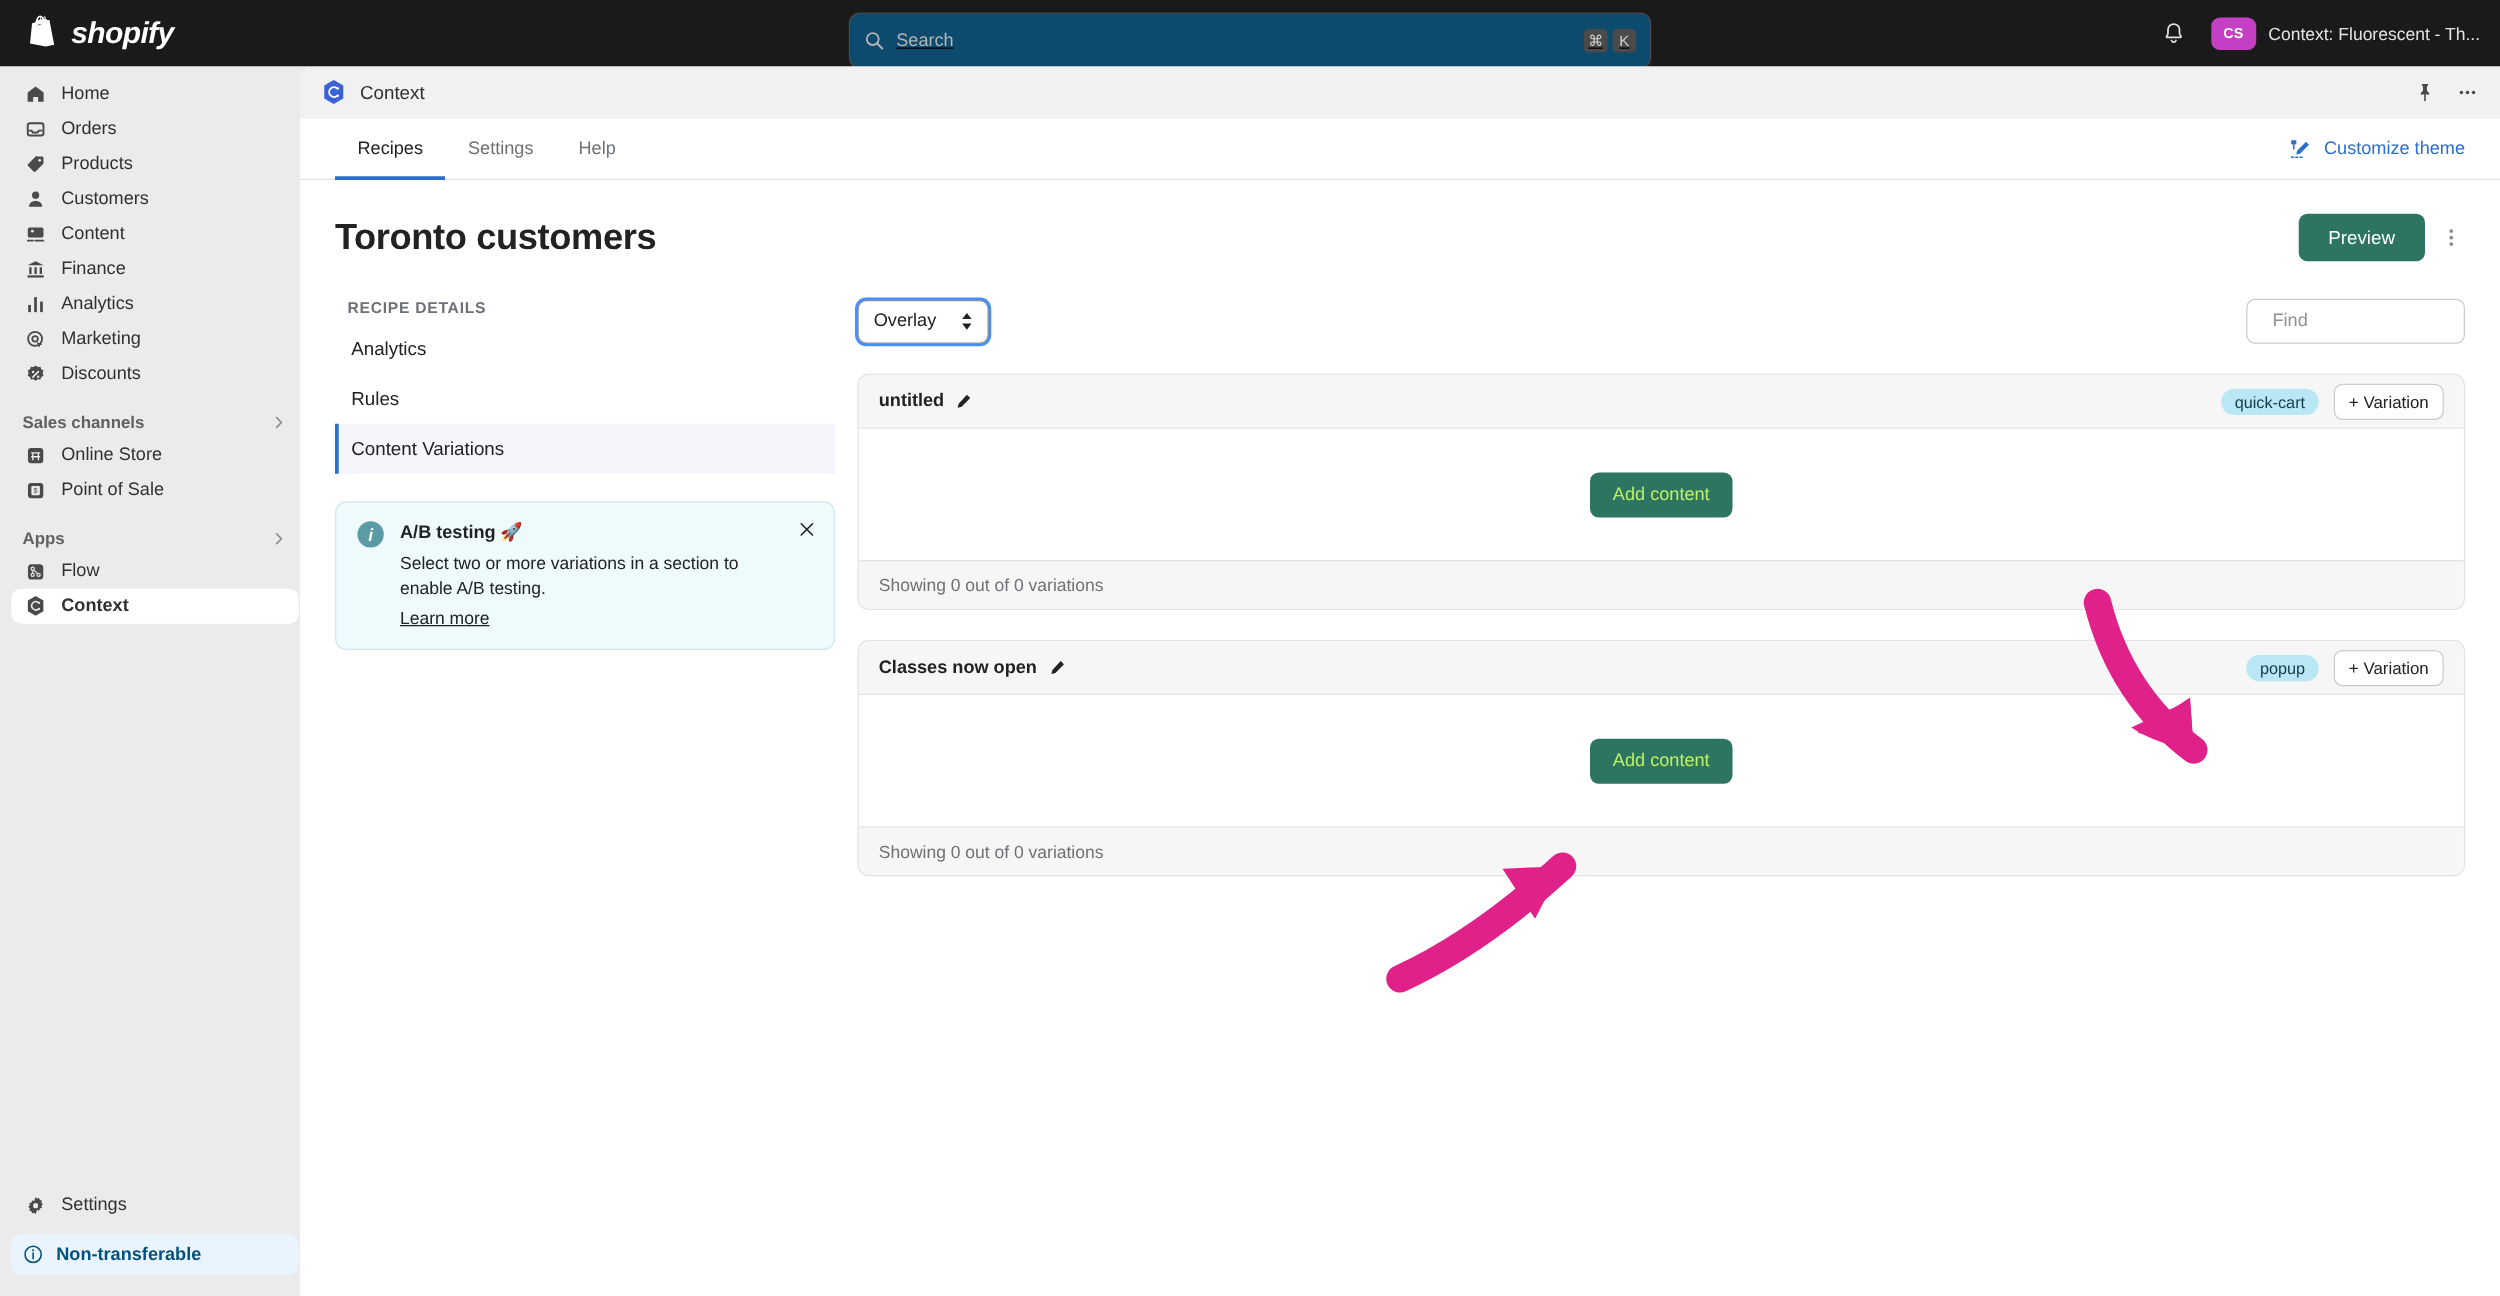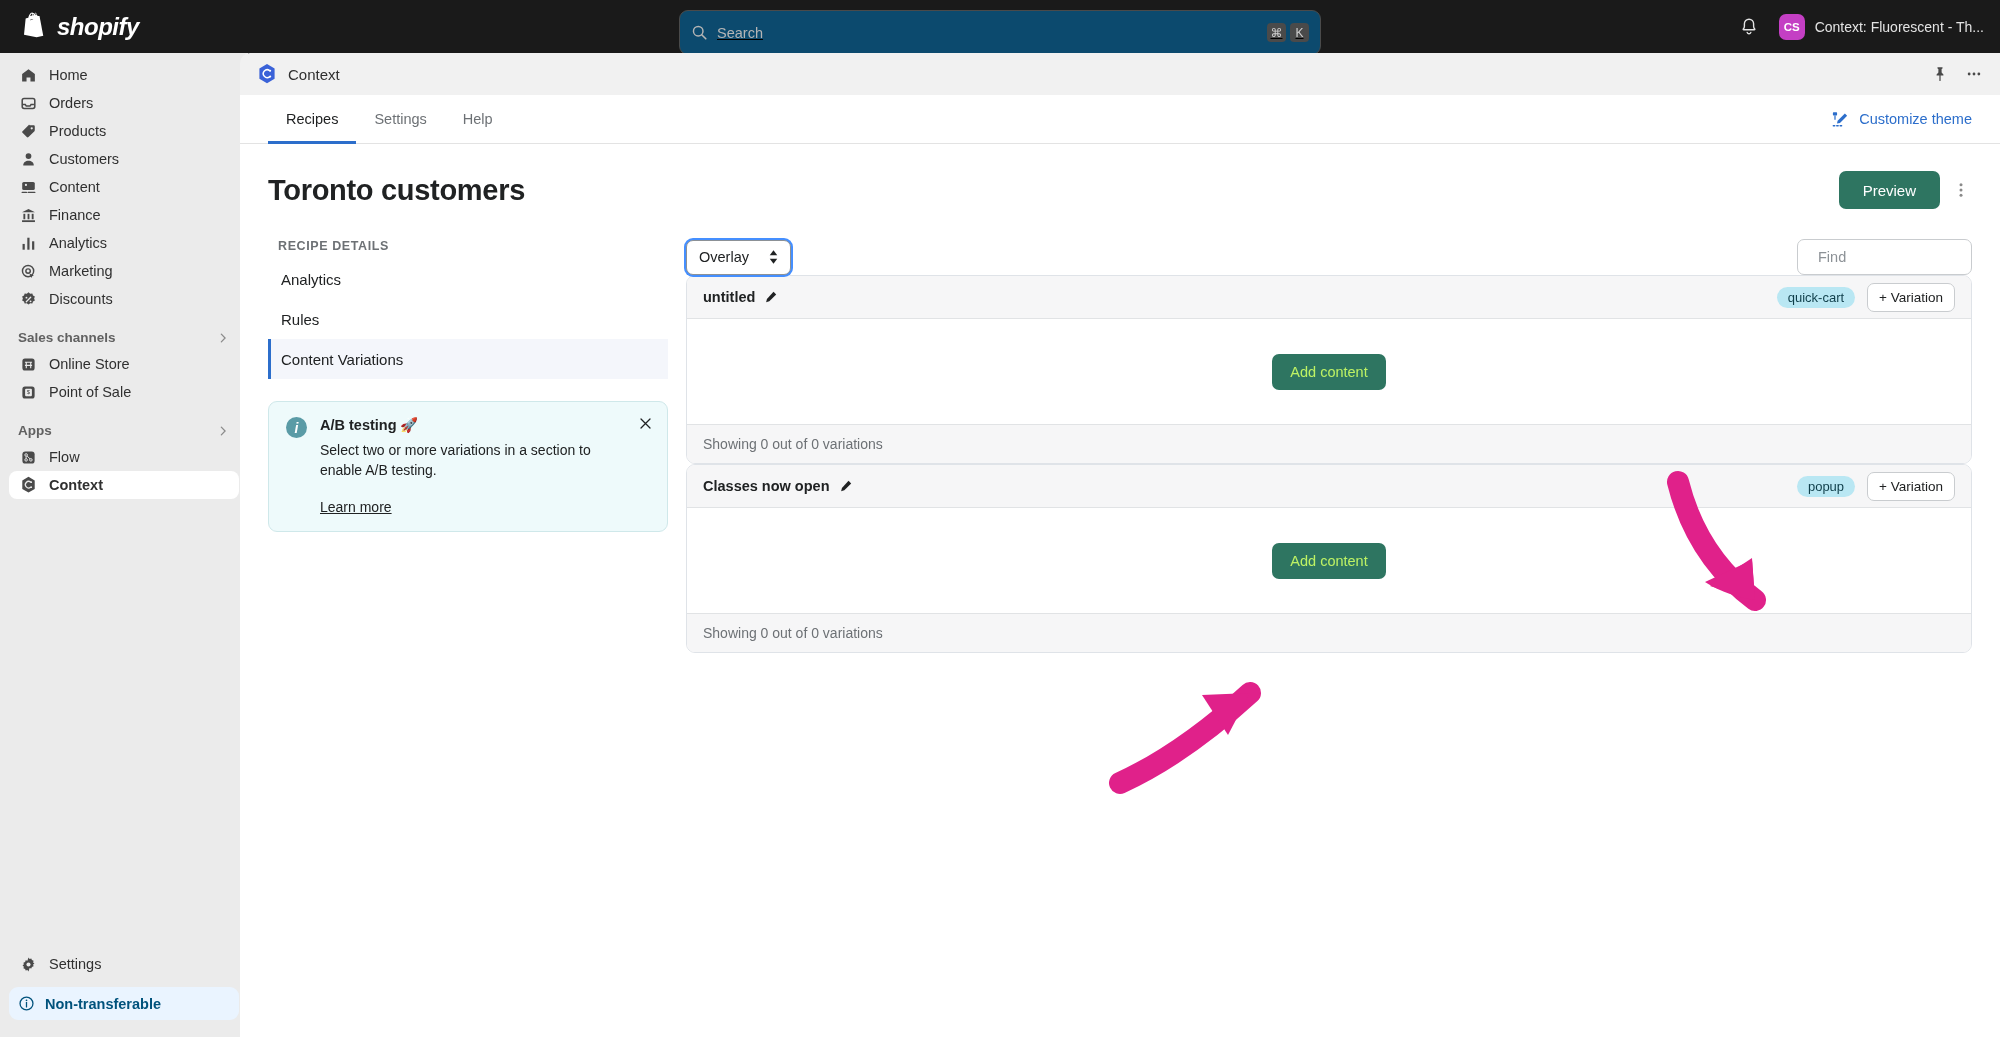--- a/index.html
+++ b/index.html
@@ -38,21 +38,21 @@
     justify-content: center; padding: 0 3px;
   }
 
   .topbar-right {
     position: absolute; right: 16px; top: 0; height: 53px;
     display: flex; align-items: center; gap: 20px;
   }
   .bell { width: 20px; height: 20px; cursor: pointer; }
   .acct { display: flex; align-items: center; gap: 10px; cursor: pointer; }
   .avatar {
-    width: 26px; height: 26px; border-radius: 7px; background: #c43fc4;
+    width: 36px; height: 26px; border-radius: 7px; background: #c43fc4;
     color: #fff; font-size: 11.5px; font-weight: bold;
     display: flex; align-items: center; justify-content: center;
   }
   .acct-name { color: #e3e3e3; font-size: 14px; white-space: nowrap; }
 
   
   .sidebar {
     position: absolute; left: 0; top: 53px; width: 248px; height: 984px;
     background: #ebebeb;
     display: flex; flex-direction: column;
@@ -163,21 +163,21 @@
   }
   .callout-icon {
     width: 21px; height: 21px; border-radius: 50%; background: #5a9ba6;
     color: #fff; font-size: 14px; font-weight: bold; font-style: italic;
     display: flex; align-items: center; justify-content: center; flex: 0 0 auto;
   }
   .callout-body { flex: 1; padding-right: 20px; }
   .callout-title { font-size: 14.5px; font-weight: bold; color: #202223; margin-bottom: 6px; }
   .callout-text { font-size: 14px; color: #202223; line-height: 1.45; }
   .callout-link {
-    display: inline-block; margin-top: 18px; font-size: 14px;
+    display: inline-block; margin-top: 5px; font-size: 14px;
     color: #202223; text-decoration: underline; cursor: pointer;
   }
   .callout-close {
     position: absolute; right: 14px; top: 14px; width: 15px; height: 15px; cursor: pointer;
   }
 
   
   .var-toolbar { display: flex; align-items: center; justify-content: space-between; }
   .select-wrap {
     border: 1px solid #8c9196; border-radius: 7px; height: 35px;
@@ -192,21 +192,21 @@
     display: flex; align-items: center; padding: 0 11px; background: #fff;
   }
   .findbox input {
     flex: 1; border: none; outline: none; background: transparent;
     font-size: 14.5px; color: #202223; font-family: inherit; margin-left: 9px;
   }
   .findbox input::placeholder { color: #8c9196; }
 
   
   .card {
-    border: 1px solid #dfe3e8; border-radius: 9px;
+    margin-top: 24px; border: 1px solid #dfe3e8; border-radius: 9px;
     background: #fff; overflow: hidden;
   }
   .card-head {
     background: #f6f6f7; border-bottom: 1px solid #e1e3e5;
     height: 43px; display: flex; align-items: center;
     justify-content: space-between; padding: 0 16px;
   }
   .card-head-left { display: flex; align-items: center; gap: 9px; }
   .card-name { font-size: 14.5px; font-weight: bold; color: #202223; }
   .pencil { width: 14px; height: 14px; cursor: pointer; }

